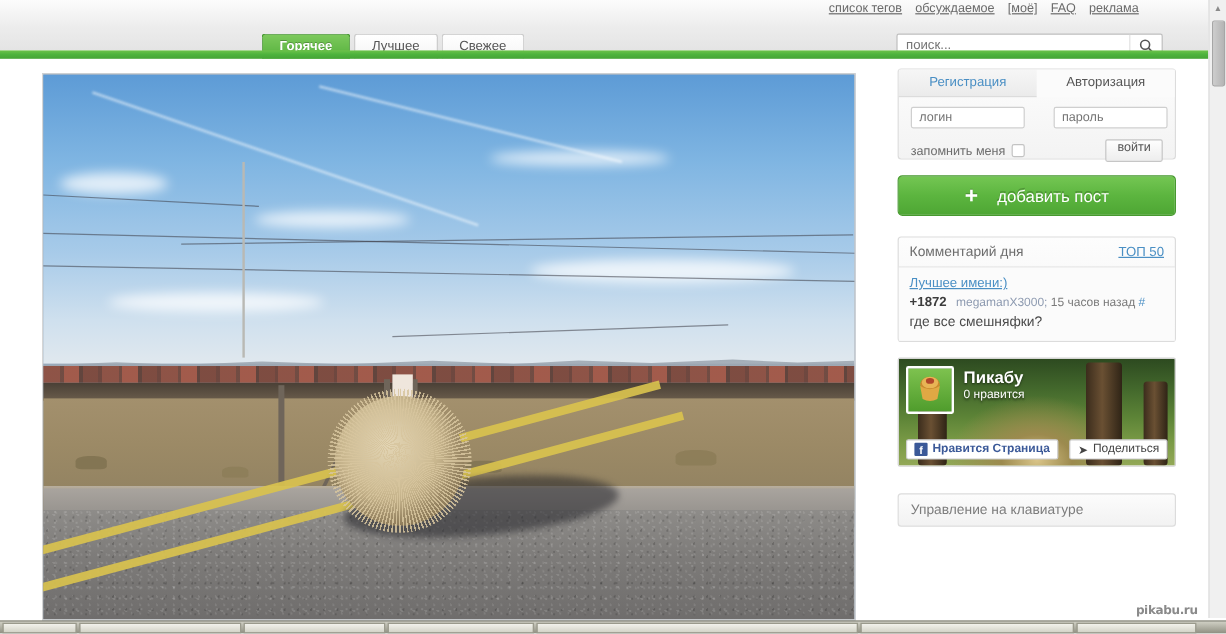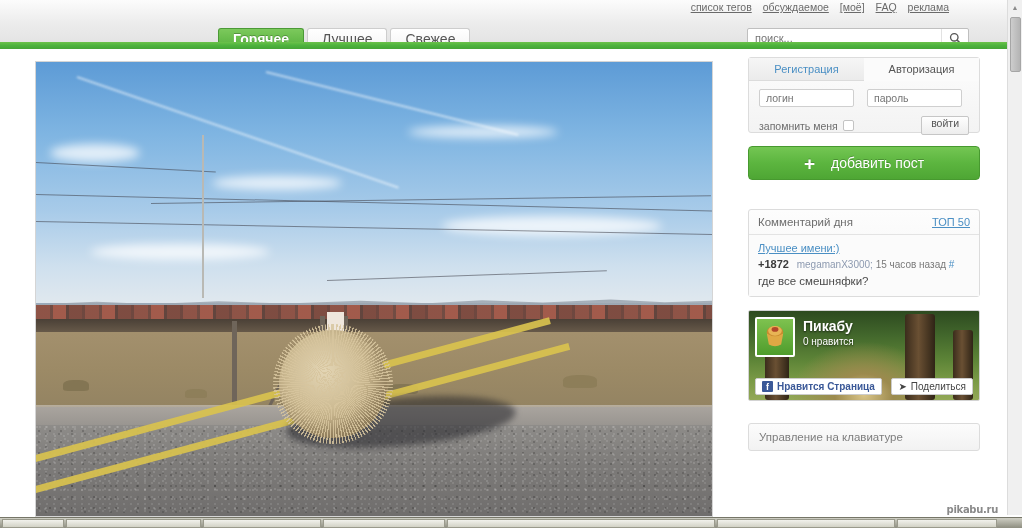--- a/index.html
+++ b/index.html
@@ -33,21 +33,21 @@
     paint-order: stroke fill;
     text-shadow: 0 1px 0 #cfe8c2;
   }
   .logo-muffin {
     position:absolute; left:85px; top:2px; width:27px; height:26px;
   }
 
   
   .tabs { position:absolute; left:218px; top:28px; height:21px; display:flex; gap:3px; }
   .tab {
-    height:21px; line-height:20px; padding:0 14px; font-size:14px;
+    height:21px; line-height:20px; padding:0 14px; font-size:11px;
     border:1px solid #cdcdcd; border-bottom:none;
     border-radius:3px 3px 0 0;
     background:linear-gradient(to bottom,#ffffff,#f4f4f4);
     color:#555; cursor:pointer;
   }
   .tab.active {
     background:linear-gradient(to bottom,#7cc95c,#55b03c);
     border-color:#4b9a36; color:#fff; font-weight:bold;
     text-shadow:0 -1px 0 rgba(0,0,0,.25);
   }
@@ -178,21 +178,21 @@
   .auth-tab {
     flex:1; text-align:center; line-height:22px; font-size:11px; cursor:pointer;
     border-bottom:1px solid #dcdcdc; color:#7a7a7a;
     background:linear-gradient(to bottom,#f6f6f6,#ebebeb);
   }
   .auth-tab.active {
     background:#fbfbfb; border-bottom-color:transparent; color:#555;
   }
   .auth-tab.reg { color:#4a8fc4; }
   .auth-body { padding:8px 10px 0; }
-  .auth-row { display:flex; gap:13px; }
+  .auth-row { display:flex; gap:24px; }
   .auth-row input {
     width:95px; height:18px; border:1px solid #cfcfcf; border-radius:2px;
     font-size:10.5px; padding:0 6px; color:#a5a5a5; outline:0;
     font-family:"Liberation Sans", sans-serif; background:#fff;
   }
   .auth-row2 { display:flex; align-items:center; margin-top:9px; }
   .remember { font-size:10.5px; color:#6d6d6d; }
   .chk {
     width:11px; height:11px; border:1px solid #c3c3c3; background:#fff;
     margin-left:5px; border-radius:2px; display:inline-block; vertical-align:-1px;
@@ -206,21 +206,21 @@
   .addpost {
     margin-top:13px; height:34px; border-radius:4px; cursor:pointer;
     background:linear-gradient(to bottom,#74c653 0%, #5cb53f 50%, #4ea634 100%);
     border:1px solid #47992f;
     display:flex; align-items:center; justify-content:center; gap:16px;
     color:#fff; font-size:14px;
     text-shadow:0 -1px 0 rgba(0,0,0,.22);
   }
   .plus { font-size:19px; font-weight:bold; line-height:1; }
 
-  .comment { margin-top:29px; }
+  .comment { margin-top:17px; }
   .comment-head {
     height:25px; display:flex; align-items:center; padding:0 9px;
     border-bottom:1px solid #e3e3e3; font-size:11.5px; color:#6d6d6d;
   }
   .top50 { margin-left:auto; color:#4a8fc4; text-decoration:underline; cursor:pointer; font-size:11px; }
   .comment-body { padding:7px 9px 9px; background:#fbfbfb; }
   .c-title { font-size:11px; color:#4a8fc4; text-decoration:underline; cursor:pointer; }
   .c-meta { font-size:10px; margin-top:4px; color:#7a7a7a; }
   .c-rating { font-weight:bold; color:#3c3c3c; font-size:11px; }
   .c-user { color:#8d9ab0; margin-left:5px; }

